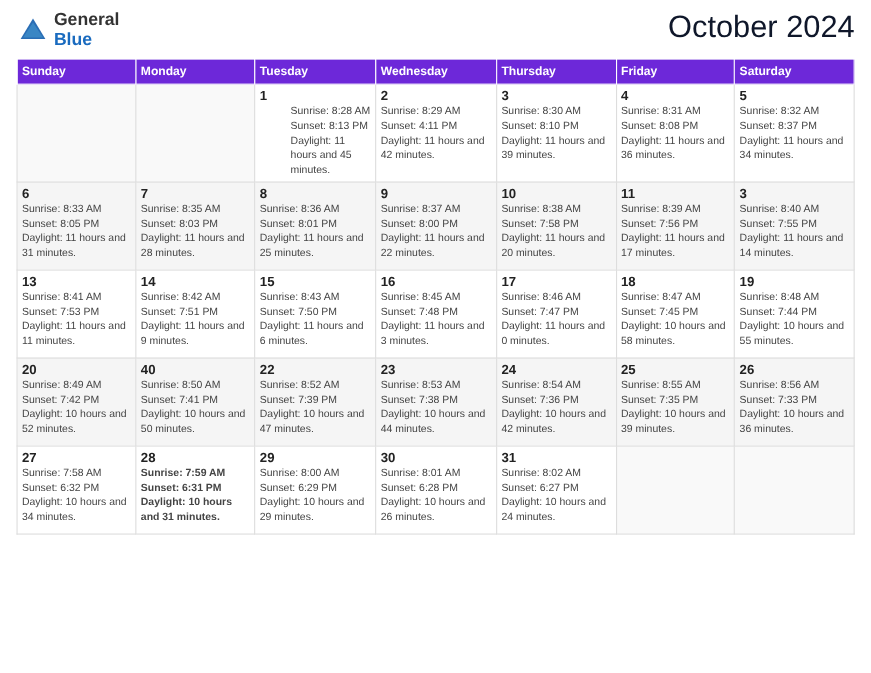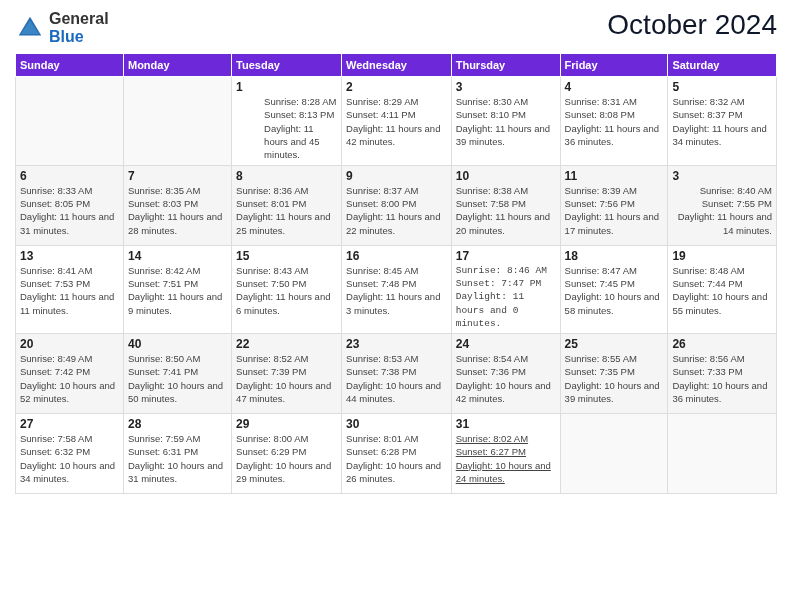--- a/index.html
+++ b/index.html
@@ -201,21 +201,21 @@
 Daylight: 11 hours and 20 minutes.</div>
           </td>
           <td>
             <span class="day-num">11</span>
             <div class="day-info" style="white-space: pre-line;">Sunrise: 8:39 AM
 Sunset: 7:56 PM
 Daylight: 11 hours and 17 minutes.</div>
           </td>
           <td>
             <span class="day-num">3</span>
-            <div class="day-info" style="white-space: pre-line; text-align: right;">Sunrise: 8:40 AM
+            <div class="day-info" style="white-space: pre-line;">Sunrise: 8:40 AM
 Sunset: 7:55 PM
 Daylight: 11 hours and 14 minutes.</div>
           </td>
         </tr>
         <tr>
           <td>
             <span class="day-num">13</span>
             <div class="day-info" style="white-space: pre-line;">Sunrise: 8:41 AM
 Sunset: 7:53 PM
 Daylight: 11 hours and 11 minutes.</div>
@@ -233,21 +233,21 @@
 Daylight: 11 hours and 6 minutes.</div>
           </td>
           <td>
             <span class="day-num">16</span>
             <div class="day-info" style="white-space: pre-line;">Sunrise: 8:45 AM
 Sunset: 7:48 PM
 Daylight: 11 hours and 3 minutes.</div>
           </td>
           <td>
             <span class="day-num">17</span>
-            <div class="day-info" style="white-space: pre-line; font-family: Liberation Mono, monospace;">Sunrise: 8:46 AM
+            <div class="day-info" style="white-space: pre-line;">Sunrise: 8:46 AM
 Sunset: 7:47 PM
 Daylight: 11 hours and 0 minutes.</div>
           </td>
           <td>
             <span class="day-num">18</span>
             <div class="day-info" style="white-space: pre-line;">Sunrise: 8:47 AM
 Sunset: 7:45 PM
 Daylight: 10 hours and 58 minutes.</div>
           </td>
           <td>
@@ -303,39 +303,39 @@
         </tr>
         <tr>
           <td>
             <span class="day-num">27</span>
             <div class="day-info" style="white-space: pre-line;">Sunrise: 7:58 AM
 Sunset: 6:32 PM
 Daylight: 10 hours and 34 minutes.</div>
           </td>
           <td>
             <span class="day-num">28</span>
-            <div class="day-info" style="white-space: pre-line;">Sunrise: 7:59 AM
+            <div class="day-info" style="white-space: pre-line; font-weight: bold;">Sunrise: 7:59 AM
 Sunset: 6:31 PM
 Daylight: 10 hours and 31 minutes.</div>
           </td>
           <td>
             <span class="day-num">29</span>
             <div class="day-info" style="white-space: pre-line;">Sunrise: 8:00 AM
 Sunset: 6:29 PM
 Daylight: 10 hours and 29 minutes.</div>
           </td>
           <td>
             <span class="day-num">30</span>
             <div class="day-info" style="white-space: pre-line;">Sunrise: 8:01 AM
 Sunset: 6:28 PM
 Daylight: 10 hours and 26 minutes.</div>
           </td>
           <td>
             <span class="day-num">31</span>
-            <div class="day-info" style="white-space: pre-line; text-decoration: underline;">Sunrise: 8:02 AM
+            <div class="day-info" style="white-space: pre-line;">Sunrise: 8:02 AM
 Sunset: 6:27 PM
 Daylight: 10 hours and 24 minutes.</div>
           </td>
           <td class="empty"></td>
           <td class="empty"></td>
         </tr>
       </tbody>
   </table>
 </div>
 

